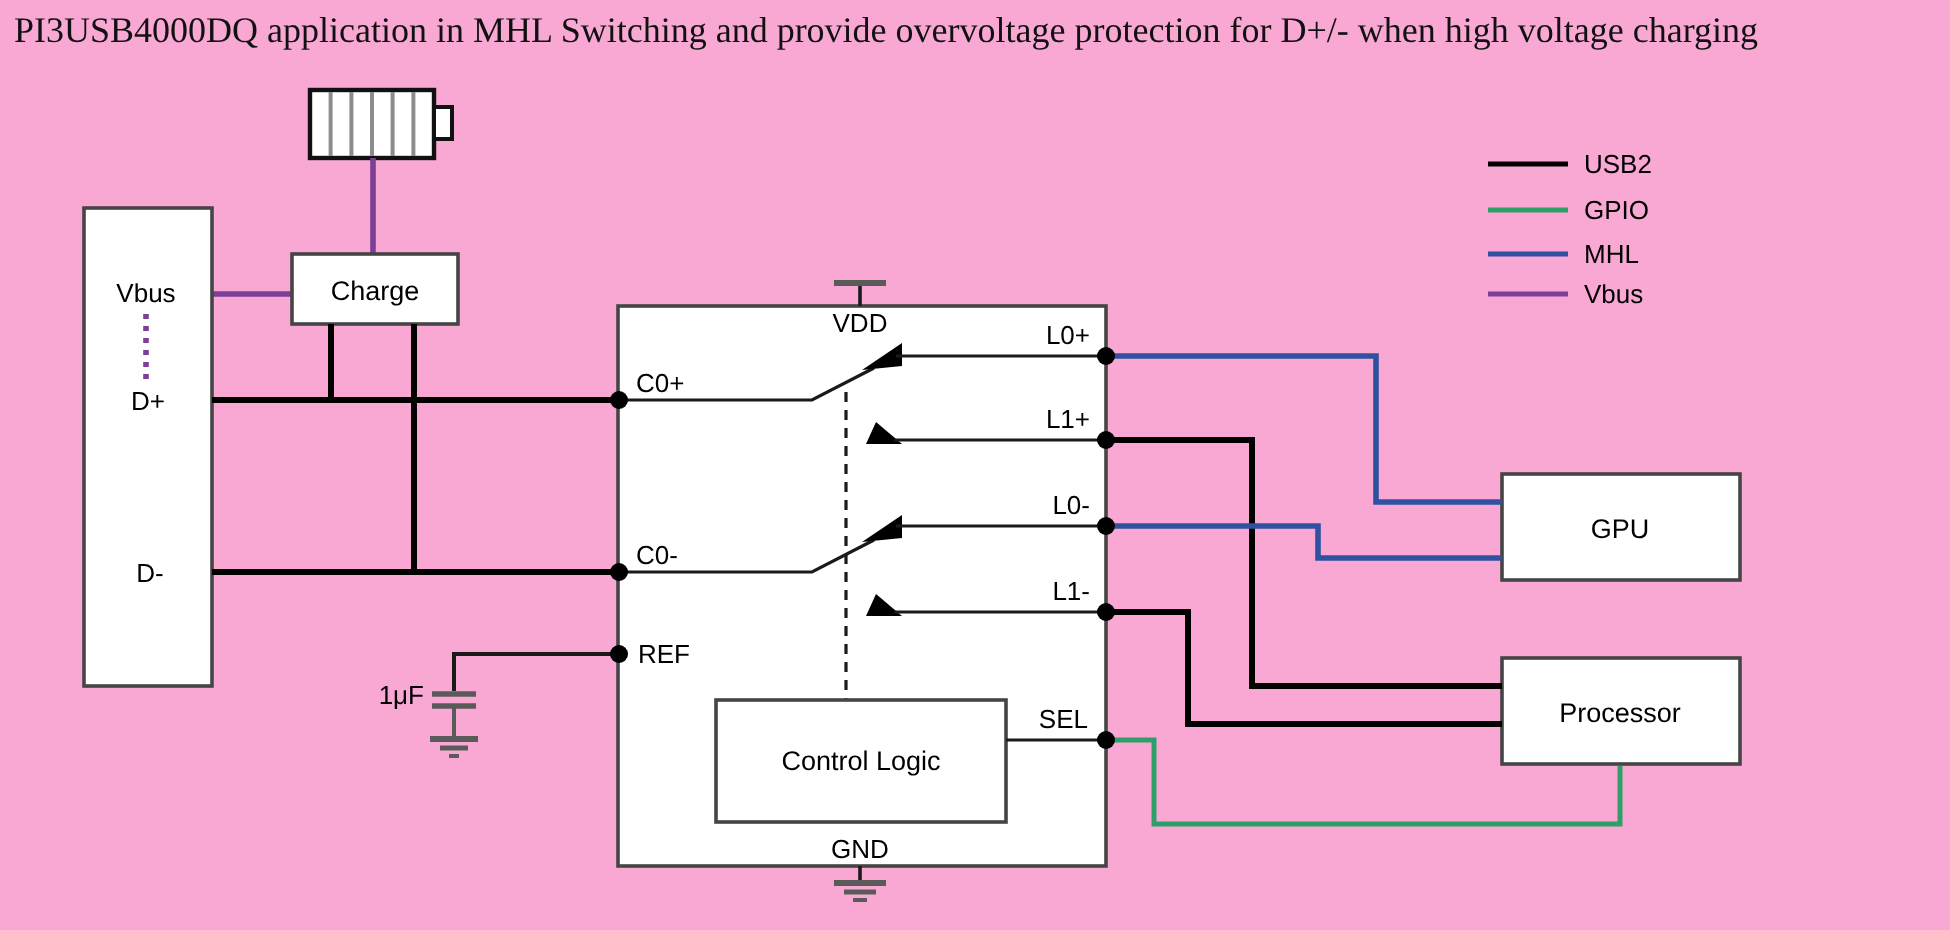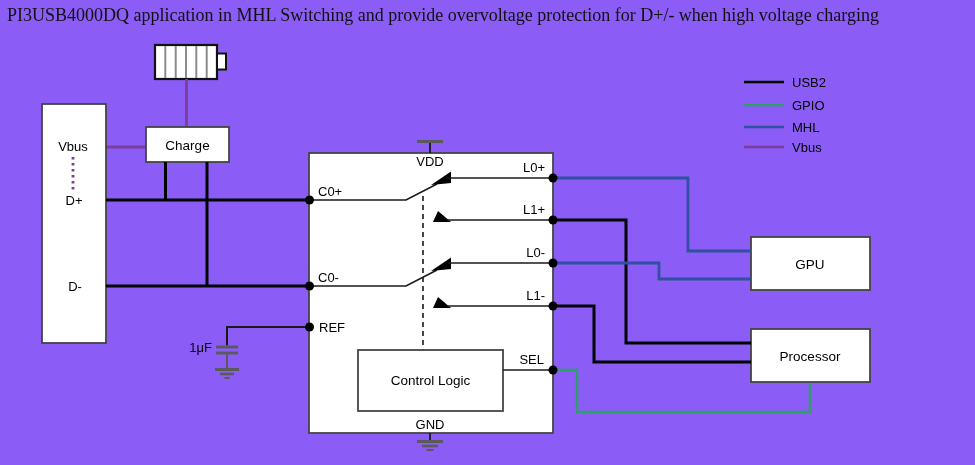--- a/index.html
+++ b/index.html
@@ -1,17 +1,17 @@
 <!DOCTYPE html>
 <html style="--usb2: #000000; --gpio: #2f9e68; --mhl: #3050a0; --vbus: #7c3f97; --outline: #454545; --passive: #5a5a5a; --battery_cell: #8c8c8c;"><head>
 <meta charset="utf-8">
 <style>
   html,body { margin:0; padding:0; background:#ffffff; }
   .page {
-    position:relative; width:975px; height:465px; background:#8b5cf6;
+    position:relative; width:975px; height:465px; background:#f9a8d4;
     font-family:"Liberation Sans", sans-serif; overflow:hidden;
   }
   .title {
     position:absolute; left:7px; top:5px; white-space:nowrap;
     font-family:"Liberation Serif", serif; font-size:18px; color:#111;
   }
   svg { position:absolute; left:0; top:0; }
   svg text {
     font-family:"Liberation Sans", sans-serif; font-size:13px; fill:#000;
   }

